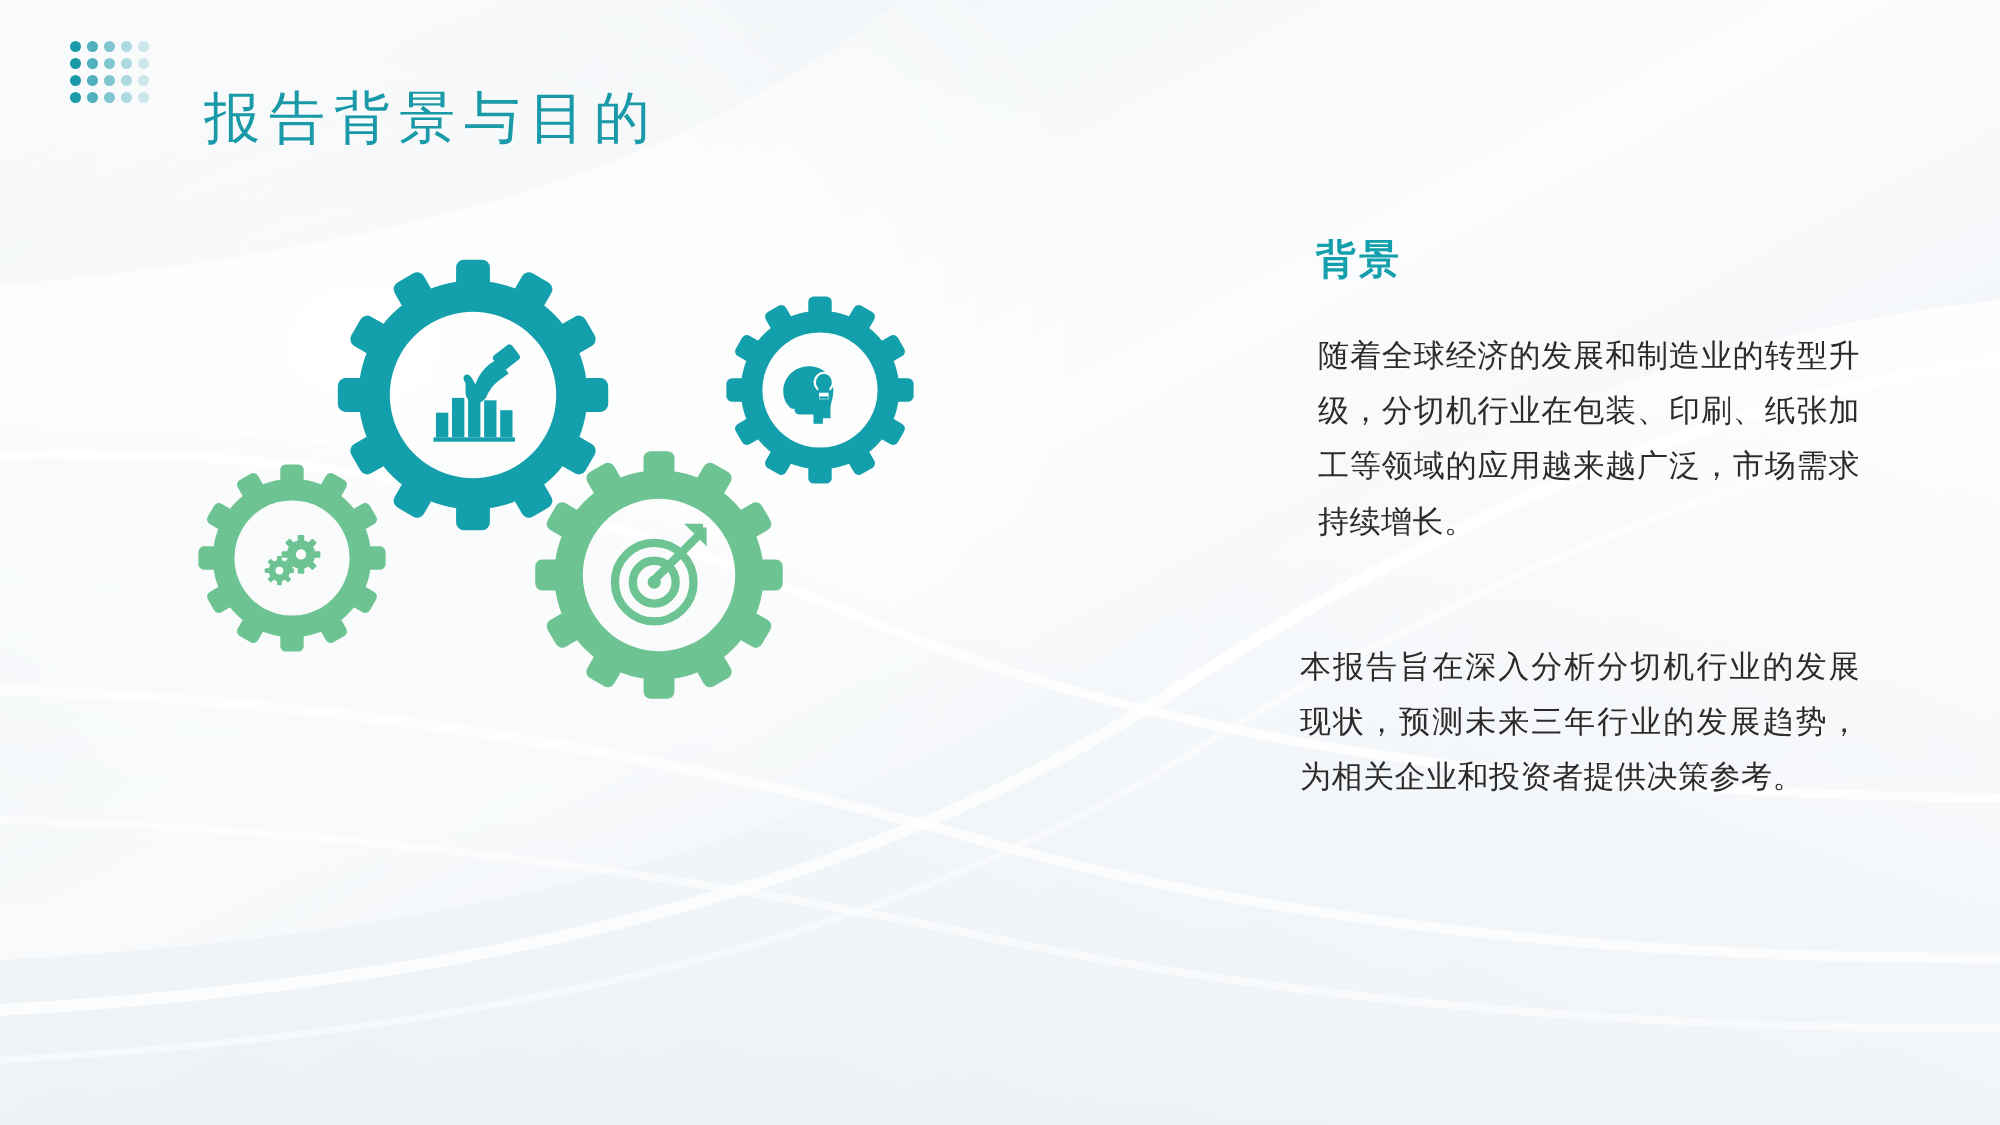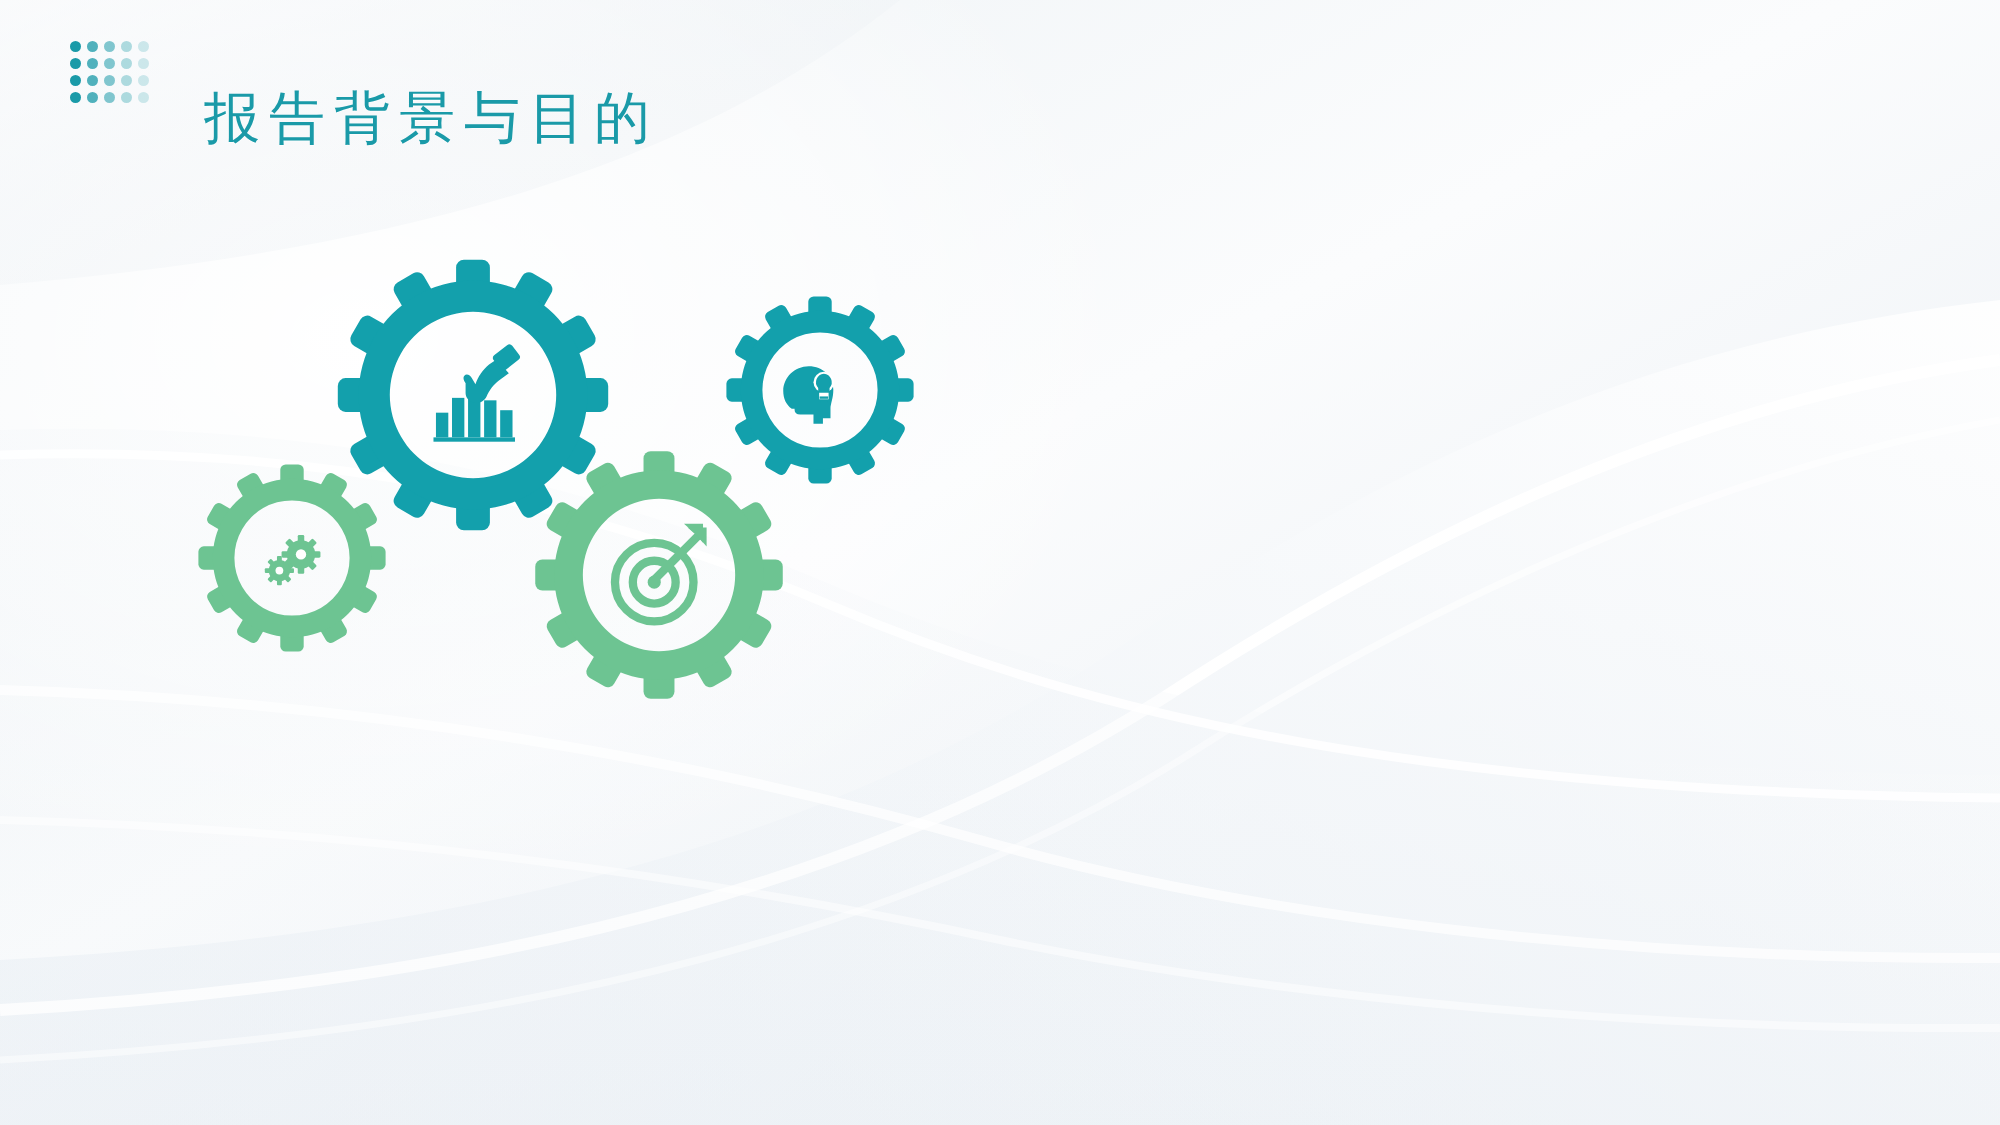--- a/index.html
+++ b/index.html
@@ -284,19 +284,24 @@
 
           <path d="M25,-49 l16,0 l0,16 l-7,-8 Z" fill="#6dc492"></path>
           <path d="M44,-30 l0,-16 l-16,0 l8,7 Z" fill="#6dc492"></path>
         </g>
       </g>
     </svg>
   </div>
 
   <div id="text-column">
 
+    <div class="block" id="block-background">
+      <h2 class="block-heading">背景</h2>
+      <p class="block-body">随着全球经济的发展和制造业的转型升级，分切机行业在包装、印刷、纸张加工等领域的应用越来越广泛，市场需求持续增长。</p>
+    </div>
 
     <div class="block" id="block-purpose">
+      <p class="block-body">本报告旨在深入分析分切机行业的发展现状，预测未来三年行业的发展趋势，为相关企业和投资者提供决策参考。</p>
     </div>
 
   </div>
 
 </div>
 
 </body></html>

